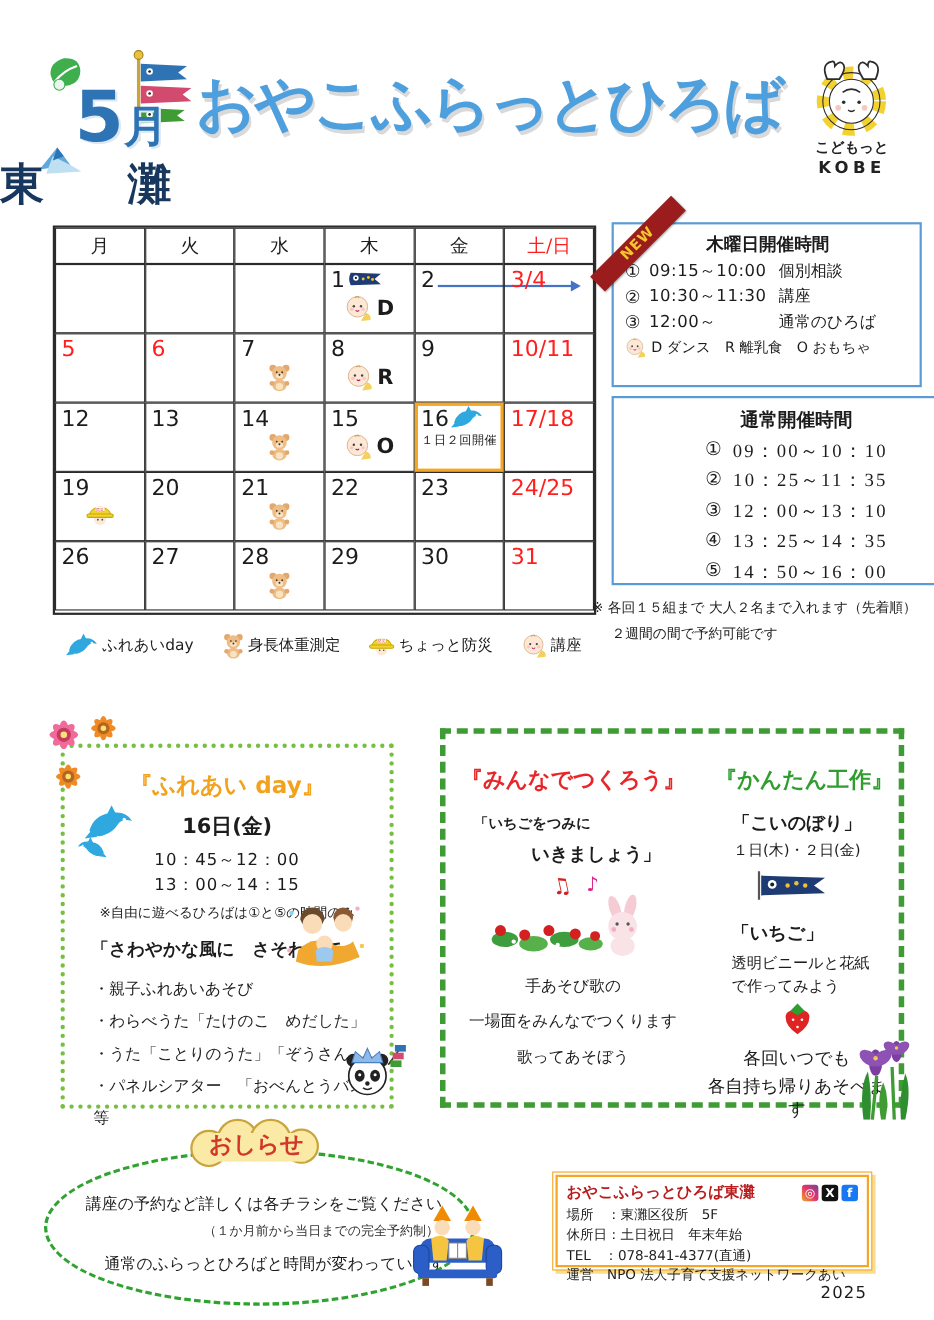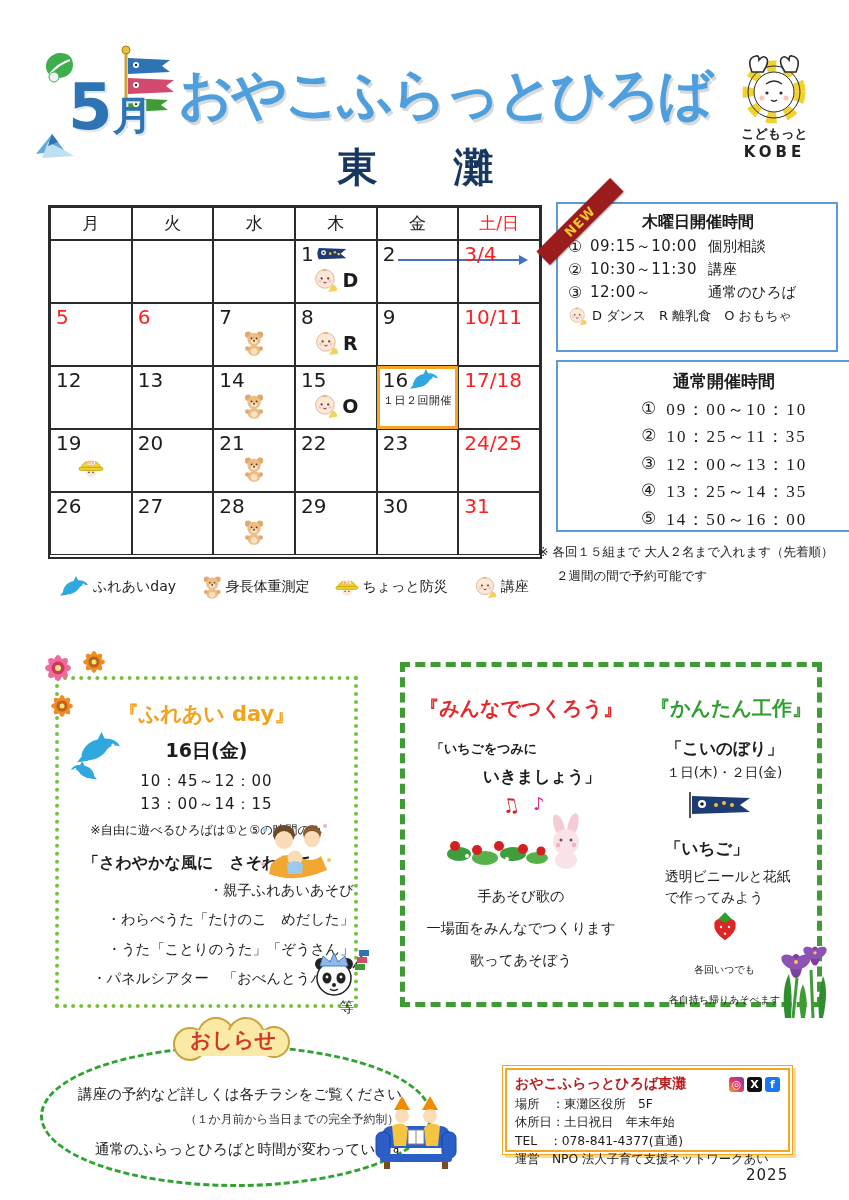--- a/index.html
+++ b/index.html
@@ -11,21 +11,21 @@
   #month-text{position:absolute;left:28px;top:22px;font-weight:bold;color:#2e74b5;
       text-shadow:2px 2px 0 #dce9f5;}
   #month-text .n5{font-size:64px;}
   #month-text .tsuki{font-size:40px;}
   #main-title{left:178px;top:58px;width:540px;height:80px;font-size:55px;font-weight:bold;
       color:#4e9fdd;letter-spacing:-3px;white-space:nowrap;
       text-shadow:2px 3px 0 #d9d9d9;}
   #kobe-logo{left:722px;top:50px;width:105px;height:118px;text-align:center;}
   #kobe-logo .t1{font-size:13px;font-weight:bold;color:#222;margin-top:1px;}
   #kobe-logo .t2{font-size:15px;font-weight:bold;letter-spacing:4px;color:#222;}
-  #subtitle{left:0;top:140px;width:849px;text-align:center;font-size:40px;font-weight:bold;
+  #subtitle{left:0;top:140px;width:849px;text-align:left;font-size:40px;font-weight:bold;
       color:#17375e;letter-spacing:18px;}
   
   #calendar{left:48px;top:205px;width:490px;height:350px;border:2px solid #2b2b2b;
       display:grid;grid-template-columns:repeat(6,1fr);grid-template-rows:33px repeat(5,63px);}
   .cal-h{border:1px solid #2b2b2b;display:flex;align-items:center;justify-content:center;
       font-size:17px;font-weight:500;}
   .cal-cell{border:1px solid #2b2b2b;position:relative;font-size:20px;padding:1px 3px;}
   .cal-cell .day{margin-left:2px;}
   .red{color:#ff1f1f;}
   .cal-top{display:flex;align-items:center;gap:2px;}
@@ -58,37 +58,37 @@
   #legend{left:60px;top:575px;width:470px;display:flex;align-items:center;gap:26px;font-size:14px;}
   .lg-item{display:flex;align-items:center;gap:3px;}
   
   #fureai{left:55px;top:676px;width:303px;height:332px;border:4px dotted #76bf3f;
       box-sizing:border-box;text-align:center;}
   #fureai-title{font-size:21px;font-weight:bold;color:#f2a21c;margin-top:20px;}
   #fureai-date{font-size:19px;font-weight:bold;margin-top:10px;}
   .fureai-time{font-size:15px;letter-spacing:1px;margin-top:4px;}
   #fureai-note{font-size:12.3px;margin-top:8px;}
   #fureai-theme{font-size:16px;font-weight:bold;margin-top:14px;text-align:left;padding-left:24px;}
-  #fureai-items{text-align:right;padding-left:26px;margin-top:2px;font-size:14.3px;line-height:2.05;}
+  #fureai-items{text-align:left;padding-left:26px;margin-top:12px;font-size:14.3px;line-height:2.05;}
   
   #make{left:400px;top:662px;width:422px;height:345px;border:5px dashed #3f9c35;
       box-sizing:border-box;display:flex;}
   .mk-col{position:relative;}
   #mk-left{width:232px;text-align:center;}
   #mk-right{width:175px;text-align:center;}
   #mk-left-title{font-size:20px;font-weight:bold;color:#e8262a;margin-top:28px;white-space:nowrap;}
   #mk-right-title{font-size:20px;font-weight:bold;color:#2f9e2f;margin-top:28px;white-space:nowrap;text-align:right;}
   #mk-sub1{font-size:13px;font-weight:bold;text-align:left;padding-left:26px;margin-top:18px;}
   #mk-sub2{font-size:16.5px;font-weight:bold;text-align:left;padding-left:78px;margin-top:8px;}
   .mk-desc{font-size:14.3px;margin-top:13px;}
   #koi-name{font-size:16.5px;font-weight:bold;margin-top:16px;}
   #koi-date{font-size:13.5px;margin-top:4px;}
   #ichigo-name{font-size:16.5px;font-weight:bold;margin-top:14px;text-align:left;padding-left:28px;}
   #ichigo-desc{font-size:13.8px;text-align:left;padding-left:28px;margin-top:6px;line-height:1.5;}
-  .mk-note{font-size:10px;margin-top:16px;}
+  .mk-note{font-size:16px;margin-top:5px;}
   
   #notice-ellipse{left:40px;top:1045px;width:392px;height:142px;border:3px dashed #2fa32f;
       border-radius:50%;box-sizing:border-box;}
   #notice-badge{left:166px;top:1014px;width:134px;height:52px;}
   #notice-badge .txt{position:absolute;left:0;top:12px;width:134px;text-align:center;
       font-size:21px;font-weight:bold;color:#d2372a;}
   #notice-l1{left:78px;top:1085px;width:330px;font-size:14.5px;}
   #notice-l2{left:185px;top:1112px;width:230px;font-size:11.8px;color:#333;}
   #notice-l3{left:95px;top:1140px;width:320px;font-size:14.5px;}
   

